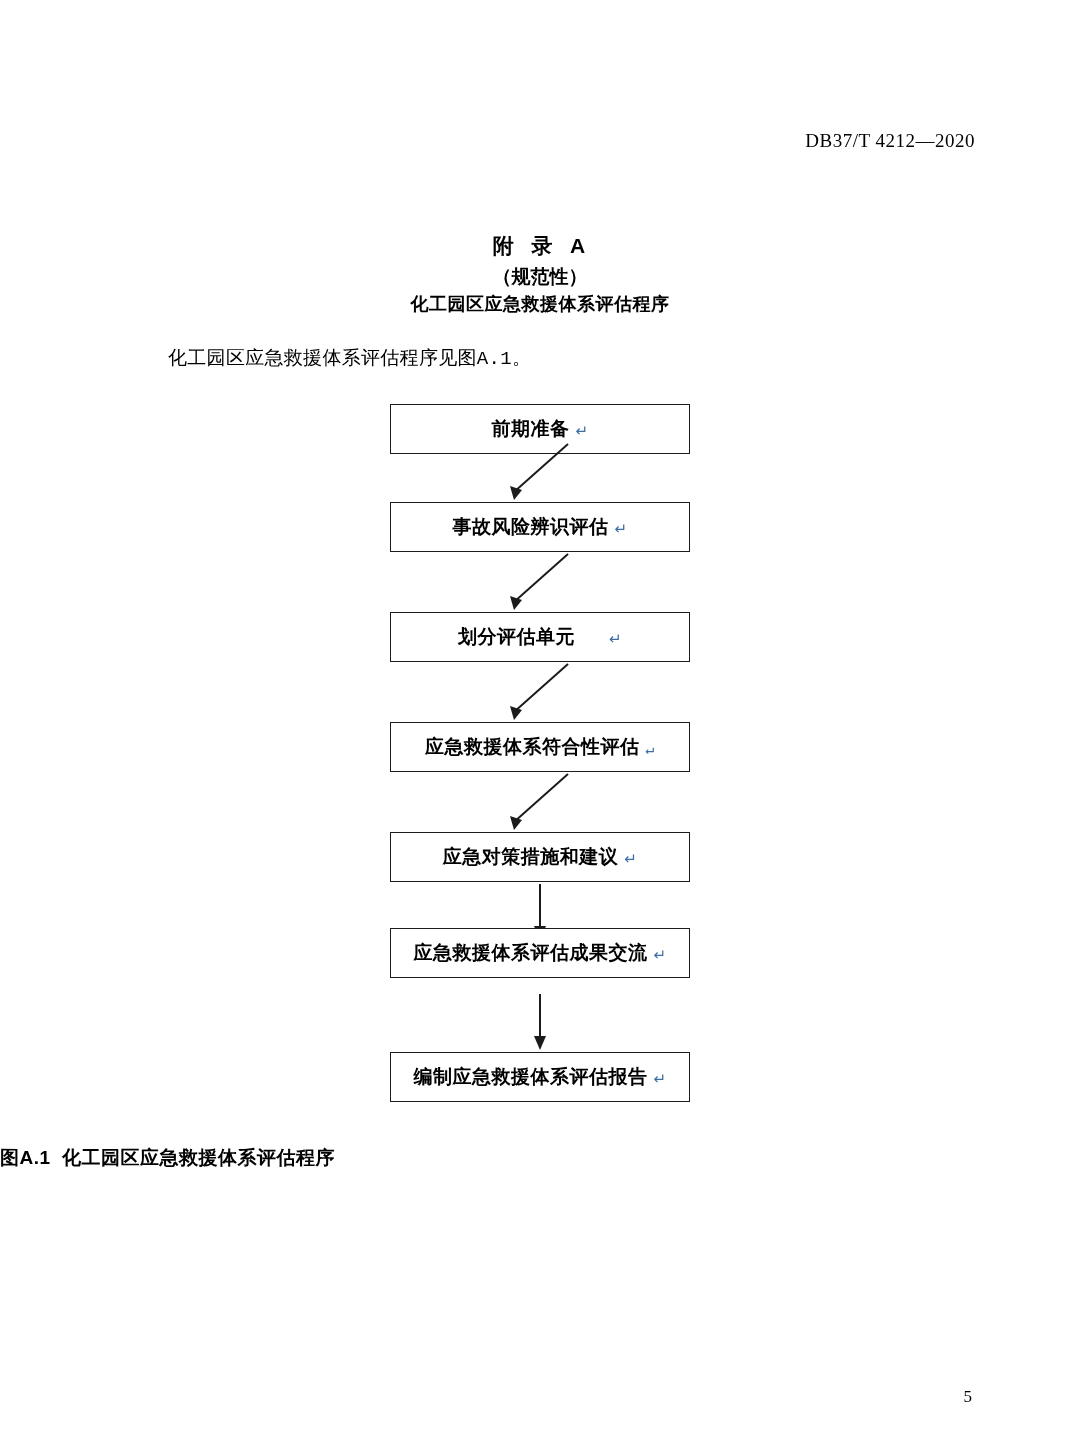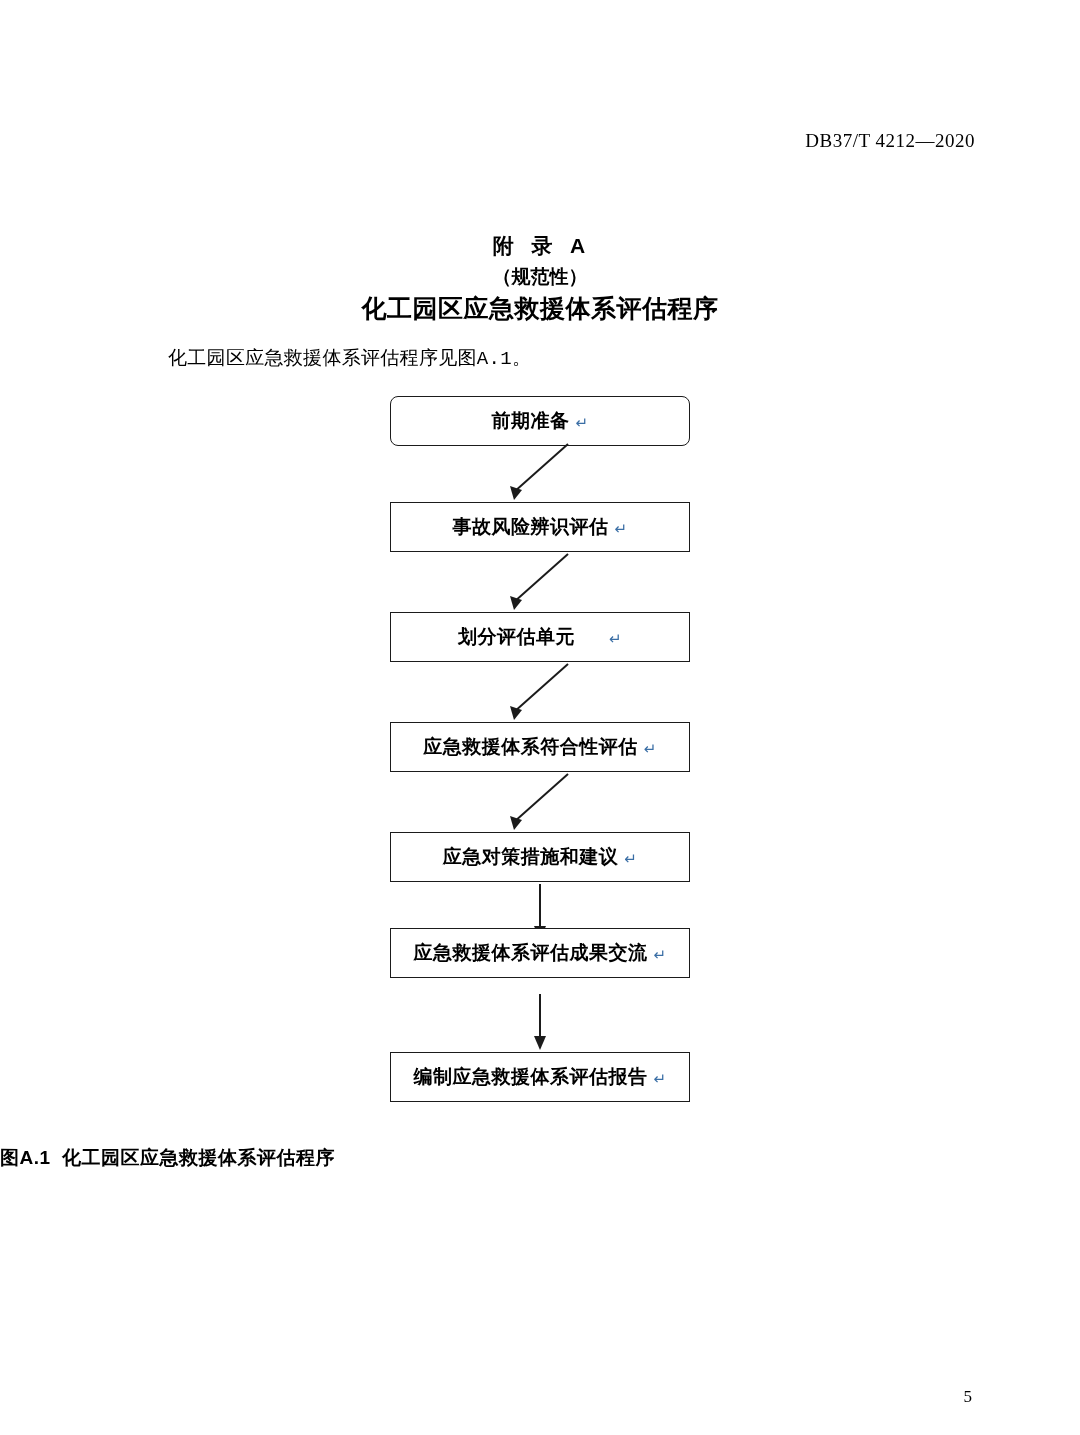--- a/index.html
+++ b/index.html
@@ -52,21 +52,21 @@
     font-size: 19px;
   }
   .annex-name {
     position: absolute;
     top: 292px;
     left: 0;
     width: 100%;
     text-align: center;
     font-family: "Liberation Sans", sans-serif;
     font-weight: bold;
-    font-size: 25px;
+    font-size: 18px;
     letter-spacing: 0.5px;
   }
   .body-line {
     position: absolute;
     top: 345px;
     left: 168px;
     font-family: Liberation Mono, monospace;
     font-size: 19px;
     letter-spacing: 0.3px;
   }
@@ -137,21 +137,21 @@
   <div class="header-code">DB37/T 4212—2020</div>
 
   <div class="annex-title">附  录  A</div>
   <div class="annex-sub">（规范性）</div>
   <div class="annex-name">化工园区应急救援体系评估程序</div>
 
   <div class="body-line">化工园区应急救援体系评估程序见图A.1。</div>
 
   <div class="flowchart">
 
-    <div class="fc-box" style="top:4px;border-radius:8px;">
+    <div class="fc-box" style="top:12px;">
       <span>前期准备</span>
       <span class="pilcrow">↵</span>
     </div>
     <svg class="fc-arrow" style="top:50px;" viewBox="0 0 120 62">
       <line x1="88" y1="2" x2="34" y2="50" stroke="#1b1b1b" stroke-width="2"></line>
       <polygon points="34,58 30,44 42,48" fill="#1b1b1b"></polygon>
     </svg>
 
     <div class="fc-box" style="top:110px;">
       <span>事故风险辨识评估</span>
@@ -164,21 +164,21 @@
 
     <div class="fc-box" style="top:220px;gap:28px;">
       <span>划分评估单元</span>
       <span class="pilcrow">↵</span>
     </div>
     <svg class="fc-arrow" style="top:270px;" viewBox="0 0 120 62">
       <line x1="88" y1="2" x2="34" y2="50" stroke="#1b1b1b" stroke-width="2"></line>
       <polygon points="34,58 30,44 42,48" fill="#1b1b1b"></polygon>
     </svg>
 
-    <div class="fc-box" style="top:330px;">
+    <div class="fc-box" style="top:330px;font-family:Liberation Mono, monospace;">
       <span>应急救援体系符合性评估</span>
       <span class="pilcrow">↵</span>
     </div>
     <svg class="fc-arrow" style="top:380px;" viewBox="0 0 120 62">
       <line x1="88" y1="2" x2="34" y2="50" stroke="#1b1b1b" stroke-width="2"></line>
       <polygon points="34,58 30,44 42,48" fill="#1b1b1b"></polygon>
     </svg>
 
     <div class="fc-box" style="top:440px;">
       <span>应急对策措施和建议</span>

